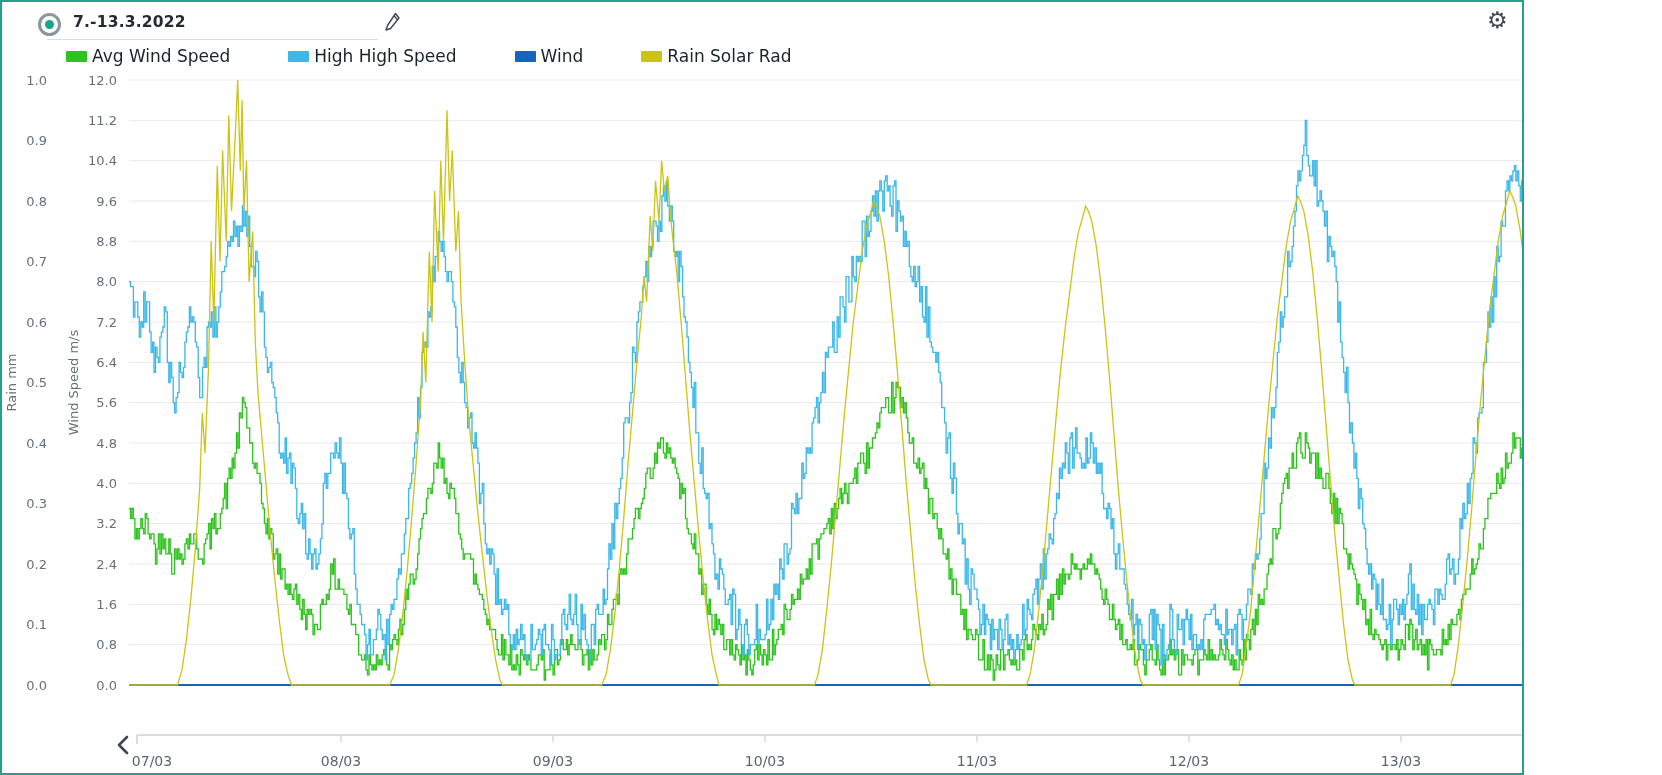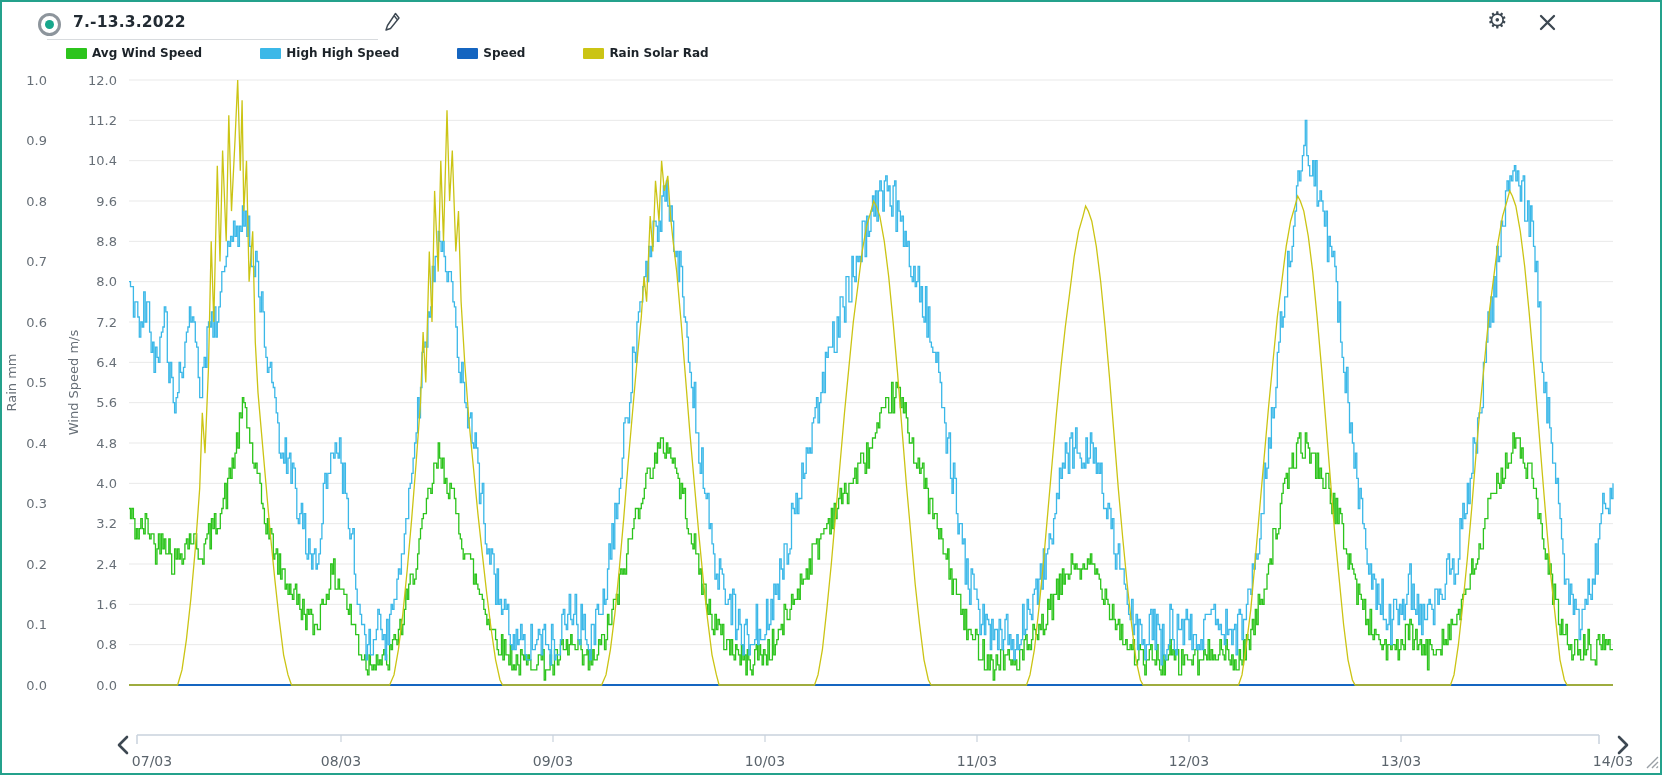--- a/index.html
+++ b/index.html
@@ -1,32 +1,32 @@
 <!DOCTYPE html>
 <html><head>
 <meta charset="utf-8">
 <style>
   html,body{margin:0;padding:0;background:#fff;}
   .frame{
-    position:relative;width:1662px;height:775px;box-sizing:border-box;
+    position:relative;width:1524px;height:775px;box-sizing:border-box;
     border:2px solid #24a18c;background:#fff;overflow:hidden;
     font-family:"DejaVu Sans","Liberation Sans",sans-serif;
   }
   
   .radio-outer{position:absolute;left:36px;top:11px;width:23px;height:23px;border:3px solid #8d959c;border-radius:50%;box-sizing:border-box;background:#fff;cursor:pointer;}
   .radio-inner{position:absolute;left:4px;top:4px;width:9px;height:9px;border-radius:50%;background:#18a78c;}
   .date-title{position:absolute;left:71px;top:11px;font-size:15.5px;font-weight:700;color:#222b33;letter-spacing:.2px;cursor:text;}
   .date-underline{position:absolute;left:45px;top:37px;width:331px;height:1px;background:#d8dbde;}
   .icon-btn{position:absolute;color:#3d4852;cursor:pointer;line-height:1;}
   .gear{left:1485px;top:7px;font-size:23px;}
   
   .legend{position:absolute;left:64px;top:44px;display:flex;column-gap:58px;align-items:center;}
   .legend-item{display:flex;align-items:center;gap:5px;cursor:pointer;}
   .legend-swatch{width:21px;height:11px;border-radius:1px;display:inline-block;}
-  .legend-label{font-size:12px;font-weight:700;color:#1c2329;}
+  .legend-label{font-size:17px;font-weight:400;color:#1c2329;}
   svg text{font-family:"DejaVu Sans","Liberation Sans",sans-serif;}
   .chart-svg{position:absolute;left:0;top:0;}
 </style>
 </head>
 <body>
 
 <div class="frame">
 
   <div class="radio-outer">
     <div class="radio-inner"></div>
@@ -48,21 +48,21 @@
     <div class="legend-item">
       <span class="legend-swatch" style="background: rgb(44, 196, 28);"></span>
       <span class="legend-label">Avg Wind Speed</span>
     </div>
     <div class="legend-item">
       <span class="legend-swatch" style="background: rgb(59, 184, 232);"></span>
       <span class="legend-label">High High Speed</span>
     </div>
     <div class="legend-item">
       <span class="legend-swatch" style="background: rgb(21, 101, 192);"></span>
-      <span class="legend-label">Speed</span>
+      <span class="legend-label">Wind</span>
     </div>
     <div class="legend-item">
       <span class="legend-swatch" style="background: rgb(203, 196, 20);"></span>
       <span class="legend-label">Rain Solar Rad</span>
     </div>
   </div>
 
   <svg id="chart" class="chart-svg" width="1658" height="771" viewBox="0 0 1658 771">
       <line x1="127" x2="1611" y1="78" y2="78" stroke="#e9e9e9" stroke-width="1"></line>
       <text x="115" y="82.5" text-anchor="end" font-size="13" fill="#676f77">12.0</text>

